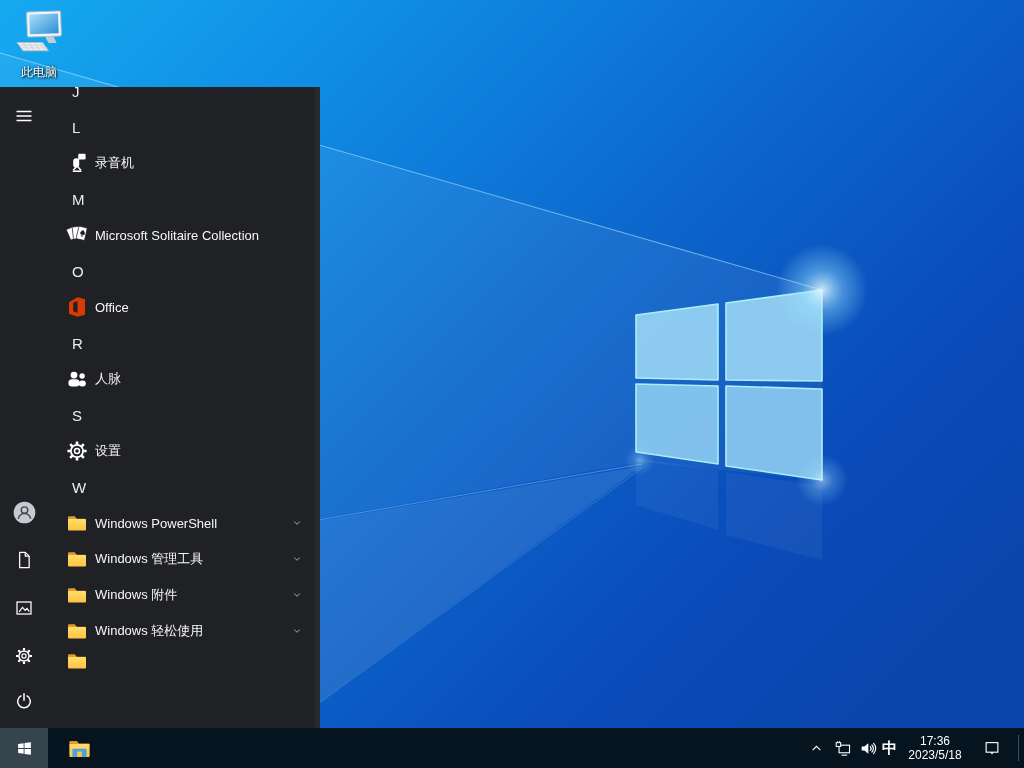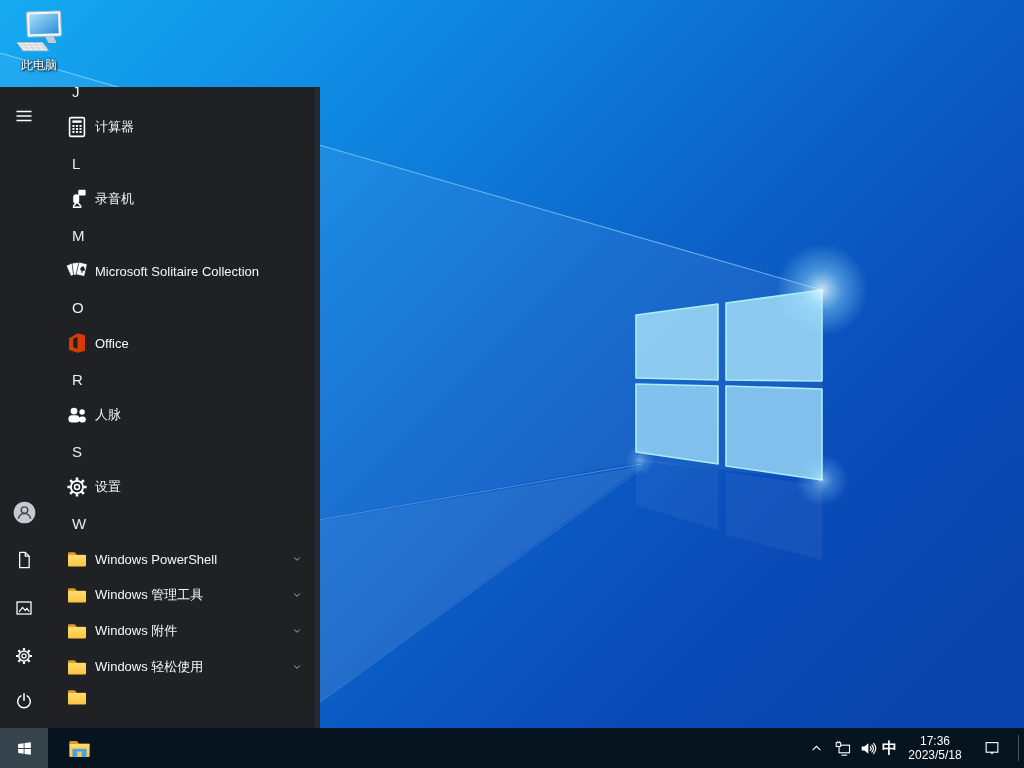--- a/index.html
+++ b/index.html
@@ -7,21 +7,21 @@
           font-family:"Liberation Sans",sans-serif;-webkit-font-smoothing:antialiased;}
   .screen *{box-sizing:border-box;}
   svg{display:block;}
 
   
   .wallpaper{position:absolute;inset:0;z-index:0;}
 
   
   .desktop-icon{position:absolute;left:6px;top:10px;width:66px;z-index:2;
                 display:flex;flex-direction:column;align-items:center;cursor:default;}
-  .desktop-icon .dlabel{margin-top:1px;font-size:12px;color:#fff;
+  .desktop-icon .dlabel{margin-top:8px;font-size:12px;color:#fff;
                 text-shadow:1px 1px 2px rgba(0,0,0,.9),0 0 3px rgba(0,0,0,.7);}
 
   
   .start-menu{position:absolute;left:0;top:87px;width:320px;height:641px;
               background:#202125;z-index:5;overflow:hidden;}
   .menu-scroll-track{position:absolute;right:0;top:0;width:5px;height:100%;
               background:rgba(255,255,255,.04);}
   .rail{position:absolute;left:0;top:0;width:48px;height:100%;}
   .rail-btn{position:absolute;left:0;width:48px;height:48px;
             display:flex;align-items:center;justify-content:center;}
@@ -305,26 +305,20 @@
       </div>
       <div class="rail-btn" style="top:590px">
         <svg width="20" height="20">
             <use href="#icon-power"></use>
           </svg>
       </div>
     </div>
 
     <div class="app-list">
         <div class="row letter">J</div>
-        <div class="row app">
-          <svg width="24" height="24">
-            <use href="#icon-calculator"></use>
-          </svg>
-          <span class="label">计算器</span>
-        </div>
         <div class="row letter">L</div>
         <div class="row app">
           <svg width="24" height="24">
             <use href="#icon-recorder"></use>
           </svg>
           <span class="label">录音机</span>
         </div>
         <div class="row letter">M</div>
         <div class="row app">
           <svg width="24" height="24">

